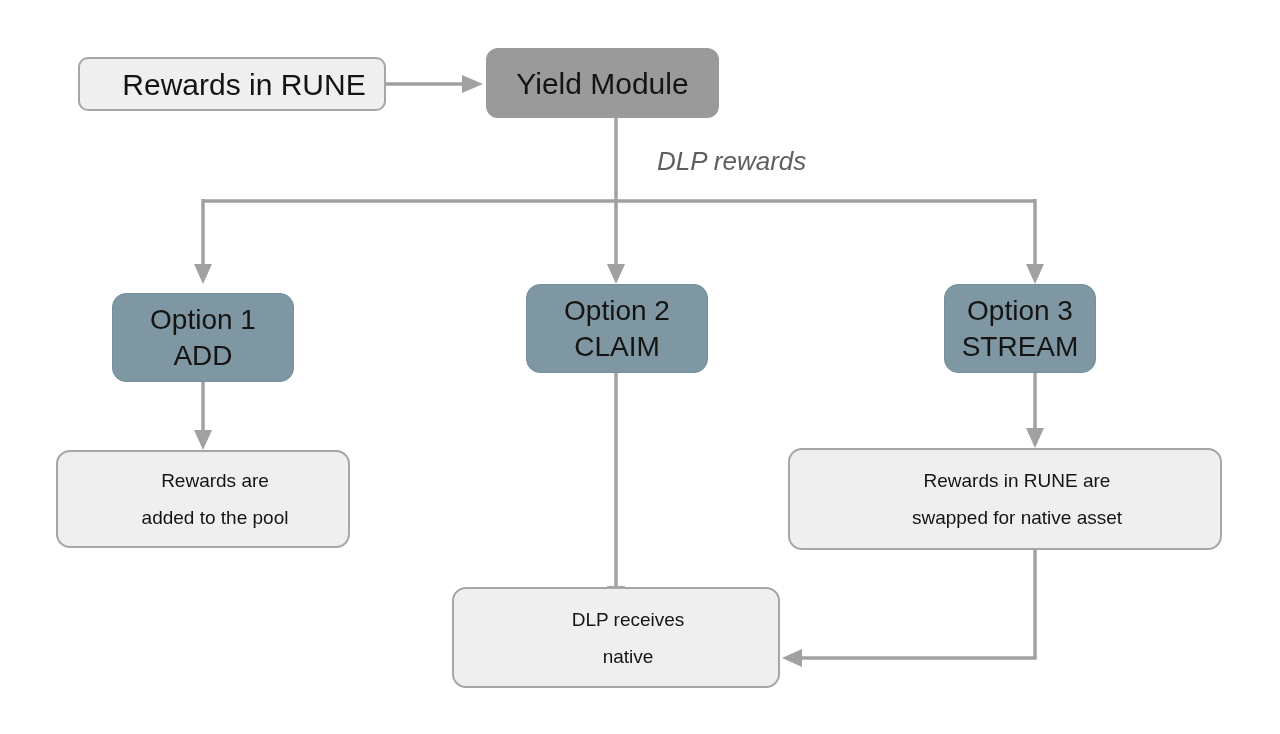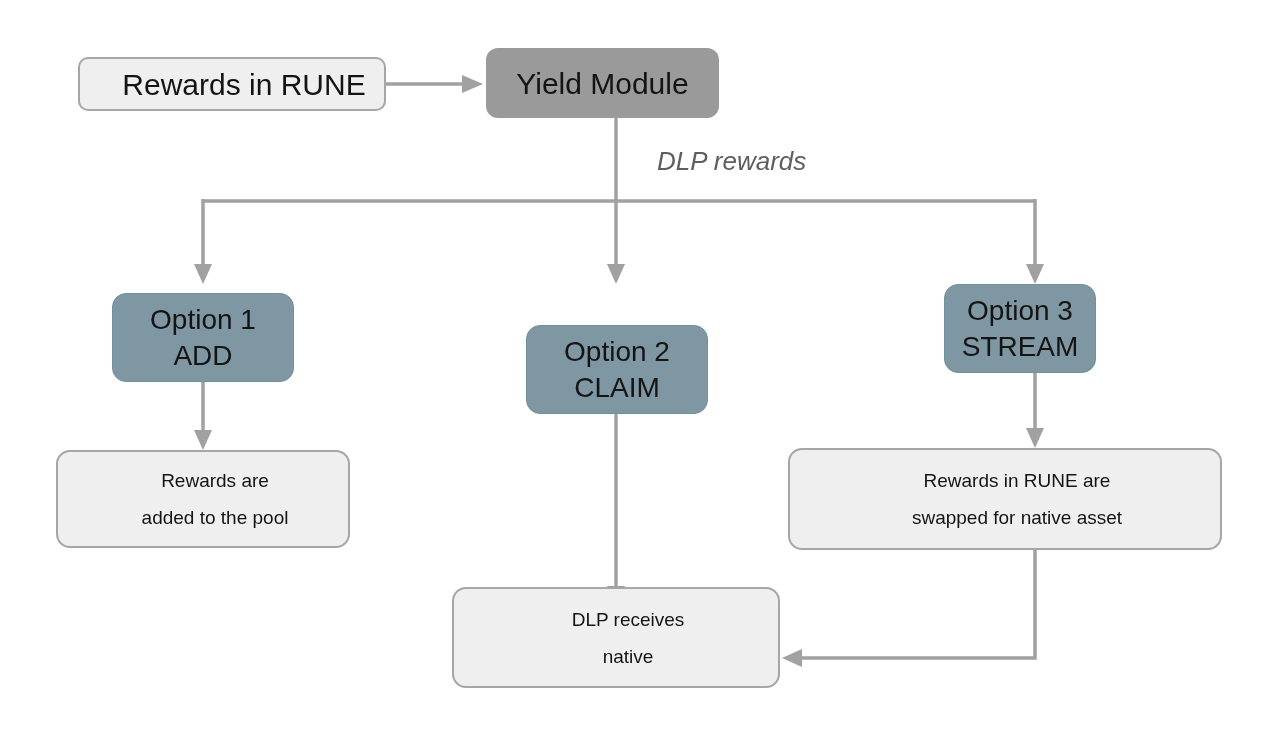--- a/index.html
+++ b/index.html
@@ -138,21 +138,21 @@
     <span class="line">Yield Module</span>
   </div>
 
   <div class="annotation">DLP rewards</div>
 
   <div class="node node-slate" style="left:112px;top:284px;width:182px;height:89px;margin-top:9px;">
     <span class="line">Option 1</span>
     <span class="line">ADD</span>
   </div>
 
-  <div class="node node-slate" style="left:526px;top:284px;width:182px;height:89px;margin-top:41px;">
+  <div class="node node-slate" style="left:526px;top:284px;width:182px;height:89px;">
     <span class="line">Option 2</span>
     <span class="line">CLAIM</span>
   </div>
 
   <div class="node node-slate" style="left:944px;top:284px;width:152px;height:89px;">
     <span class="line">Option 3</span>
     <span class="line">STREAM</span>
   </div>
 
   <div class="node node-light" style="left:56px;top:450px;width:294px;height:98px;">

